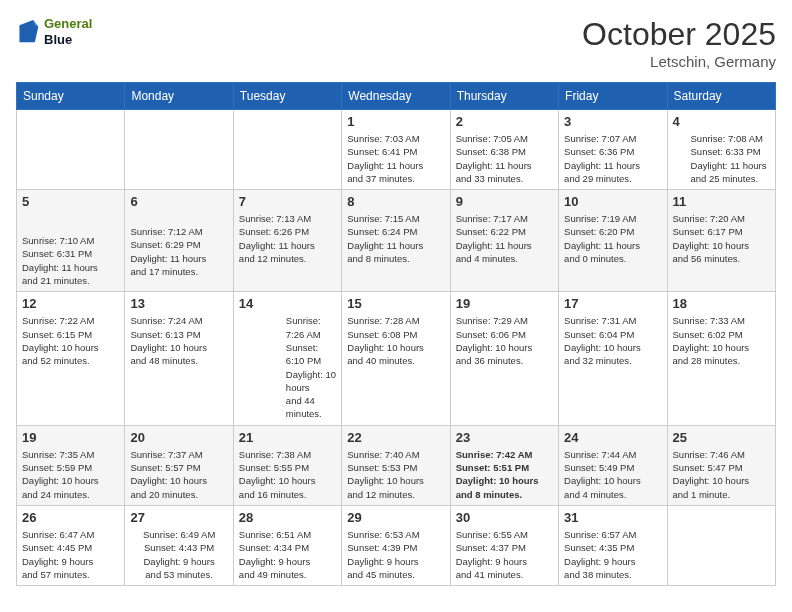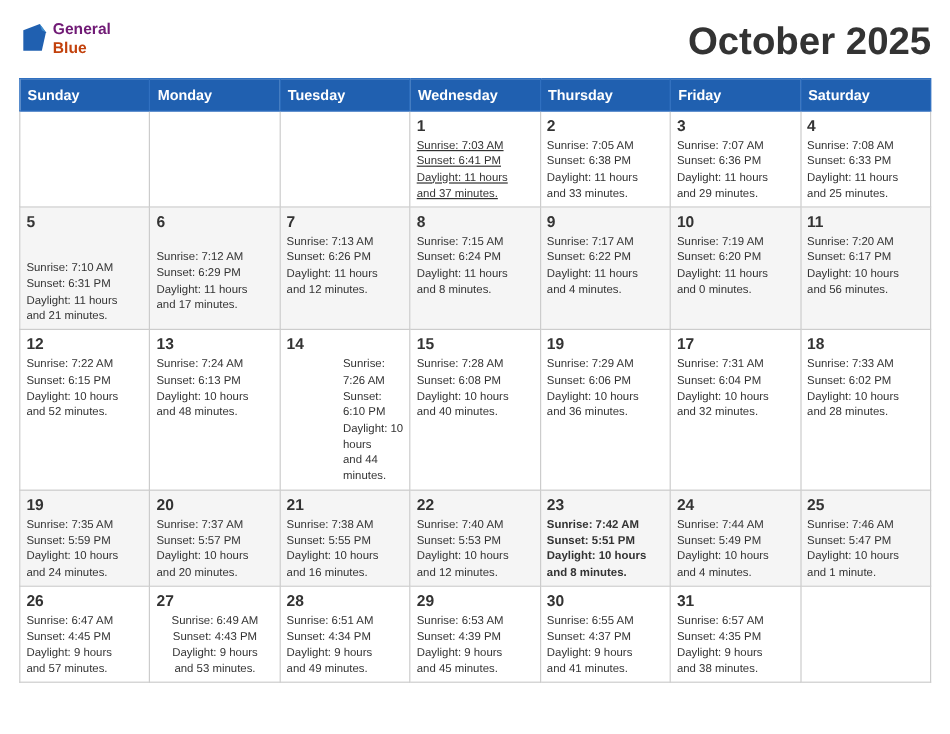--- a/index.html
+++ b/index.html
@@ -21,48 +21,48 @@
       align-items: center;
       gap: 4px;
     }
     .logo-text {
       display: flex;
       flex-direction: column;
       font-size: 13px;
       font-weight: bold;
       line-height: 1.2;
     }
-    .logo-general { color: #701a75; }
-    .logo-blue { color: #c2410c; }
+    .logo-general { color: #4d7c0f; }
+    .logo-blue { color: #0f172a; }
     .logo-icon {
       width: 24px;
       height: 28px;
     }
     .title-block {
       text-align: right;
     }
     .month-title {
       font-size: 32px;
-      font-weight: bold;
+      font-weight: normal;
       color: #333;
     }
     .location {
       font-size: 15px;
       color: #555;
     }
     .calendar-table {
       width: 100%;
       border-collapse: collapse;
       border: 1px solid #ccc;
     }
     .calendar-table th {
       background: #2060b0;
       color: #fff;
       font-size: 12px;
-      font-weight: bold;
+      font-weight: normal;
       text-align: left;
       padding: 6px 6px;
       border: 1px solid #3070c0;
     }
     .calendar-table td {
       vertical-align: top;
       width: calc(100% / 7);
       min-height: 80px;
       padding: 4px 5px;
       border: 1px solid #ccc;
@@ -97,20 +97,21 @@
       <path d="M4 8 L20 2 L26 10 L22 28 L4 28 Z" fill="#2060b0"></path>
       <path d="M20 2 L26 10 L22 8 Z" fill="#4090d0"></path>
     </svg>
     <div class="logo-text">
       <span class="logo-general">General</span>
       <span class="logo-blue">Blue</span>
     </div>
   </div>
   <div class="title-block">
     <div class="month-title">October 2025</div>
+    <div class="location">Letschin, Germany</div>
   </div>
 </div>
 
 <table class="calendar-table">
   <thead>
     <tr>
     <th>Sunday</th>
         <th>Monday</th>
         <th>Tuesday</th>
         <th>Wednesday</th>
@@ -119,42 +120,42 @@
         <th>Saturday</th>
       </tr>
   </thead>
   <tbody id="calendar-body">
   <tr>
         <td class="empty-cell"></td>
         <td class="empty-cell"></td>
         <td class="empty-cell"></td>
         <td>
           <div class="cell-day">1</div>
-          <div class="cell-info" style="white-space: pre-line; text-decoration: underline;">Sunrise: 7:03 AM
+          <div class="cell-info" style="white-space: pre-line;">Sunrise: 7:03 AM
 Sunset: 6:41 PM
 Daylight: 11 hours
 and 37 minutes.</div>
         </td>
         <td>
           <div class="cell-day">2</div>
           <div class="cell-info" style="white-space: pre-line;">Sunrise: 7:05 AM
 Sunset: 6:38 PM
 Daylight: 11 hours
 and 33 minutes.</div>
         </td>
         <td>
           <div class="cell-day">3</div>
           <div class="cell-info" style="white-space: pre-line;">Sunrise: 7:07 AM
 Sunset: 6:36 PM
 Daylight: 11 hours
 and 29 minutes.</div>
         </td>
         <td>
           <div class="cell-day">4</div>
-          <div class="cell-info" style="white-space: pre-line;">Sunrise: 7:08 AM
+          <div class="cell-info" style="white-space: pre-line; margin-left: 18px;">Sunrise: 7:08 AM
 Sunset: 6:33 PM
 Daylight: 11 hours
 and 25 minutes.</div>
         </td>
       </tr>
       <tr>
         <td>
           <div class="cell-day">5</div>
           <div class="cell-info" style="white-space: pre-line; margin-top: 25px;">Sunrise: 7:10 AM
 Sunset: 6:31 PM

